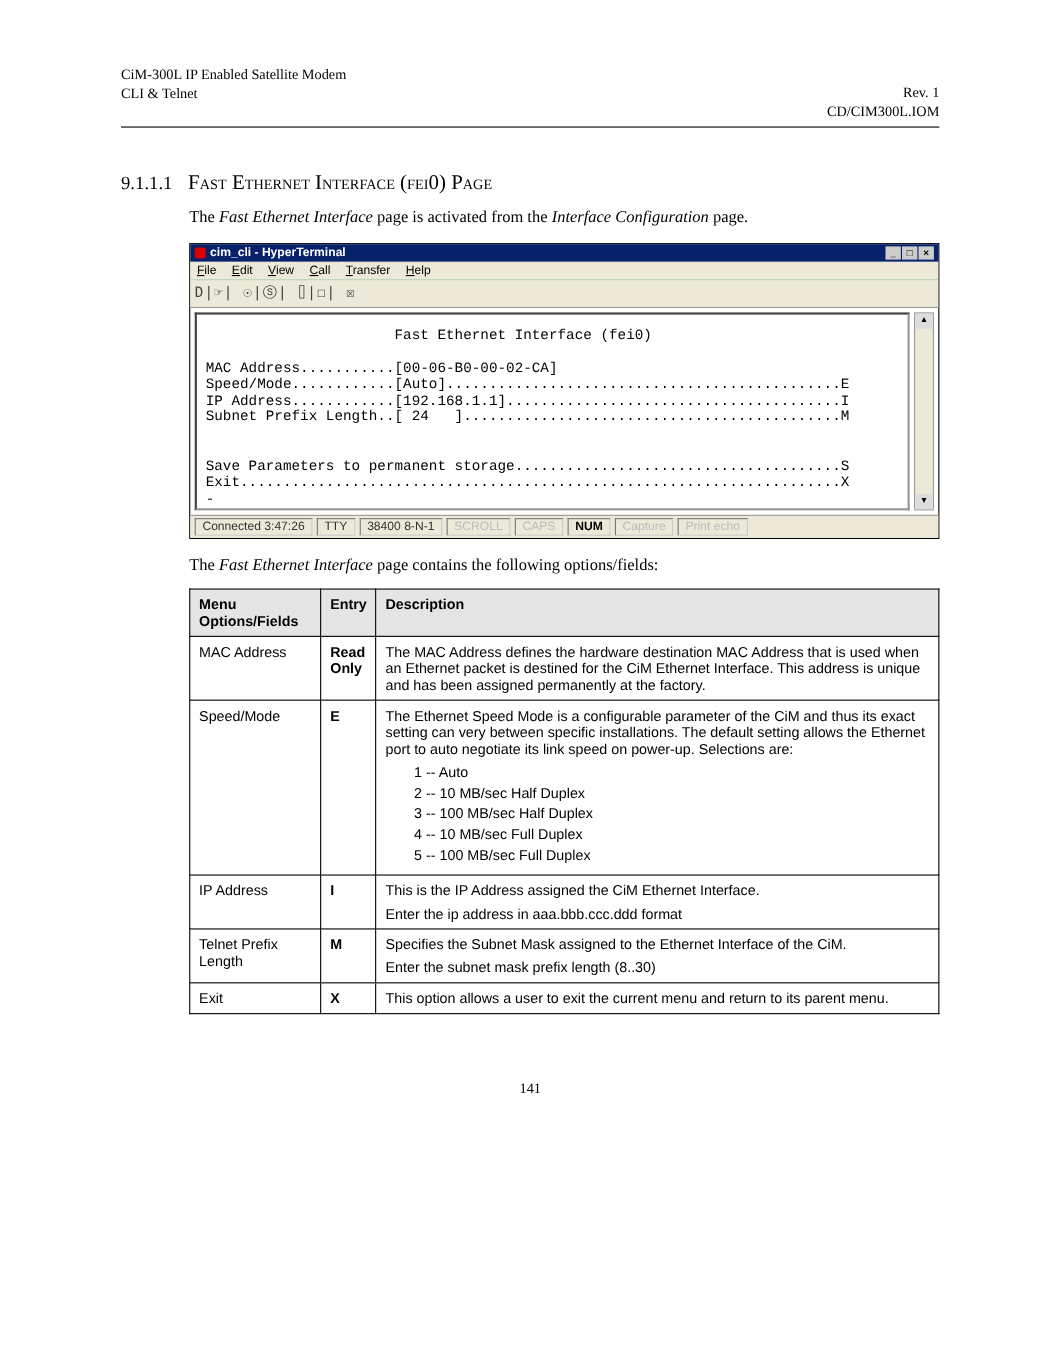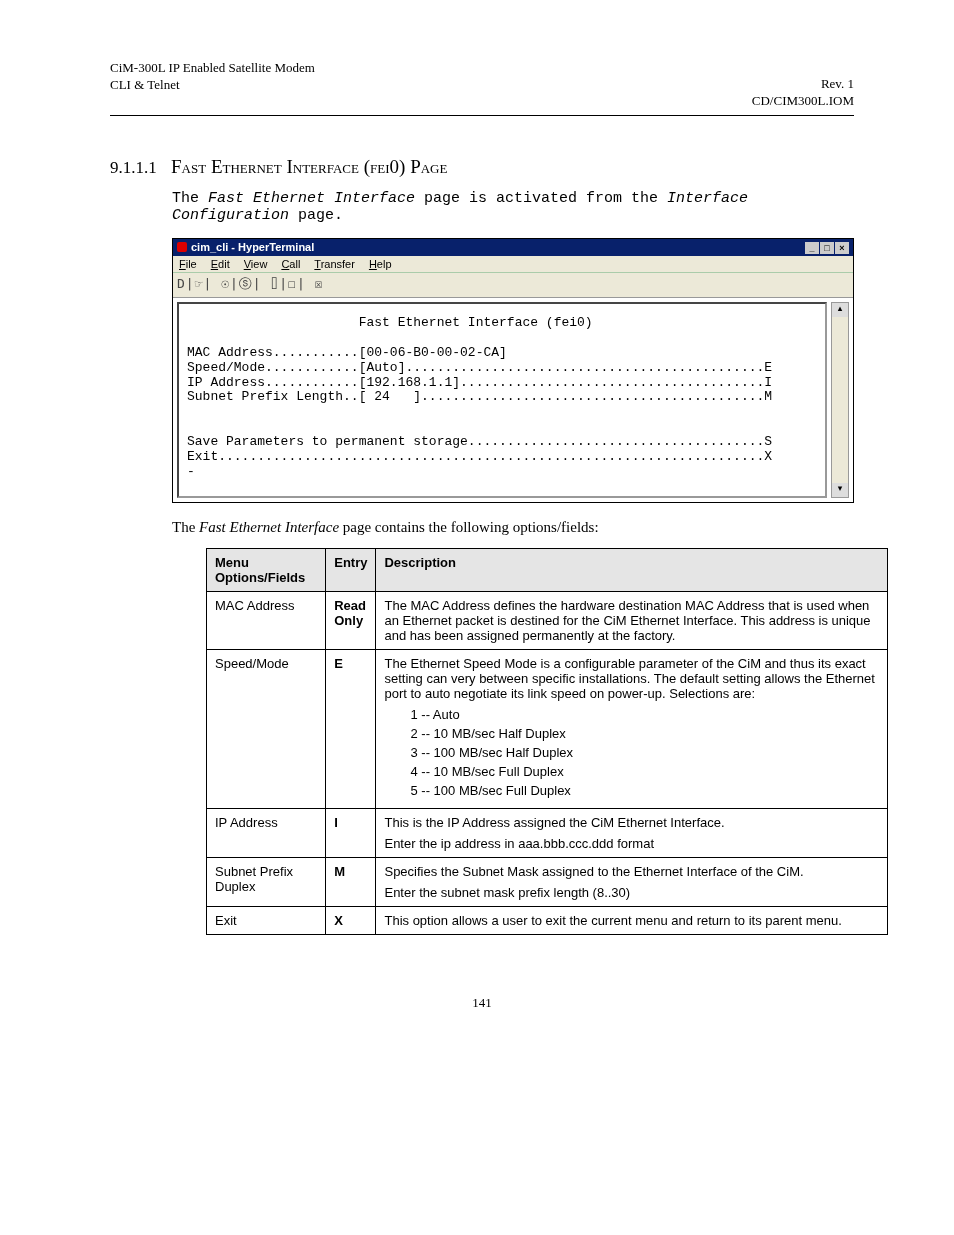--- a/index.html
+++ b/index.html
@@ -28,21 +28,21 @@
   .section-title {
     font-variant: small-caps;
     font-size: 19px;
     font-weight: normal;
   }
   h2.heading {
     font-weight: normal;
     font-size: 19px;
     margin: 0 0 12px 0;
   }
-  .intro { margin: 0 0 14px 62px; font-family: Liberation Mono, monospace; }
+  .intro { margin: 0 0 14px 62px; }
 
   
   .ht-window {
     margin: 0 0 16px 62px;
     border: 1px solid #000;
     background: #fff;
     font-family: "MS Sans Serif", Tahoma, Arial, sans-serif;
     font-size: 11px;
   }
   .ht-title {
@@ -76,21 +76,21 @@
   }
   .ht-term-wrap {
     display:flex;
   }
   .ht-term {
     flex:1;
     background: #fff;
     color: #000;
     font-family: "Courier New", monospace;
     font-size: 13px;
-    padding: 12px 8px 16px 8px;
+    padding: 12px 8px 0 8px;
     border: 2px inset #999;
     margin: 4px;
     white-space: pre;
     line-height: 1.15;
   }
   .ht-scroll {
     width: 16px;
     background:#ece9d8;
     display:flex;
     flex-direction:column;
@@ -108,21 +108,21 @@
     gap:4px;
     color:#333;
   }
   .ht-status span { border:1px inset #ccc; padding:1px 6px; }
   .ht-status .dim { color:#bbb; }
 
   .post-intro { margin: 0 0 12px 62px; }
 
   table.opts {
     border-collapse: collapse;
-    margin-left: 96px;
+    margin-left: 62px;
     width: calc(100% - 62px);
     font-family: Arial, Helvetica, sans-serif;
     font-size: 13px;
   }
   table.opts th, table.opts td {
     border: 1px solid #000;
     padding: 6px 8px;
     vertical-align: top;
     text-align: left;
   }
@@ -181,20 +181,30 @@
 
 
 Save Parameters to permanent storage......................................S
 Exit......................................................................X
 -</div>
     <div class="ht-scroll">
       <div class="arrow">▴</div>
       <div class="arrow">▾</div>
     </div>
   </div>
+  <div class="ht-status">
+    <span>Connected 3:47:26</span>
+    <span>TTY</span>
+    <span>38400 8-N-1</span>
+    <span class="dim">SCROLL</span>
+    <span class="dim">CAPS</span>
+    <span style="font-weight:bold;color:#000;">NUM</span>
+    <span class="dim">Capture</span>
+    <span class="dim">Print echo</span>
+  </div>
 </div>
 
 <p class="post-intro" id="post-intro-p">The <i>Fast Ethernet Interface</i> page contains the following options/fields:</p>
 
 <table class="opts">
   <thead>
     <tr>
       <th>Menu Options/Fields</th>
       <th>Entry</th>
       <th>Description</th>
@@ -224,21 +234,21 @@
       </tr>
       <tr>
         <td>IP Address</td>
         <td class="entry">I</td>
         <td class="desc">
           <p>This is the IP Address assigned the CiM Ethernet Interface.</p>
           <p>Enter the ip address in aaa.bbb.ccc.ddd format</p>
         </td>
       </tr>
       <tr>
-        <td>Subnet Prefix Duplex</td>
+        <td>Telnet Prefix Length</td>
         <td class="entry">M</td>
         <td class="desc">
           <p>Specifies the Subnet Mask assigned to the Ethernet Interface of the CiM.</p>
           <p>Enter the subnet mask prefix length (8..30)</p>
         </td>
       </tr>
       <tr>
         <td>Exit</td>
         <td class="entry">X</td>
         <td class="desc">

